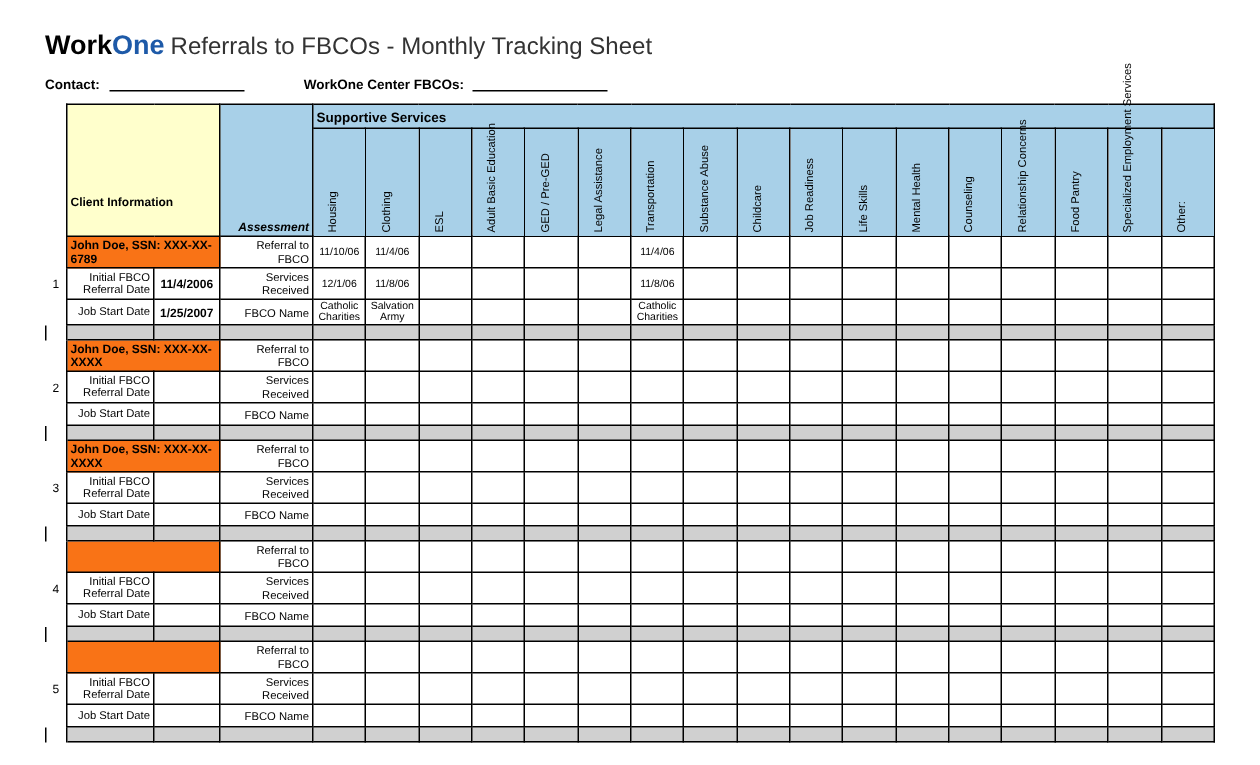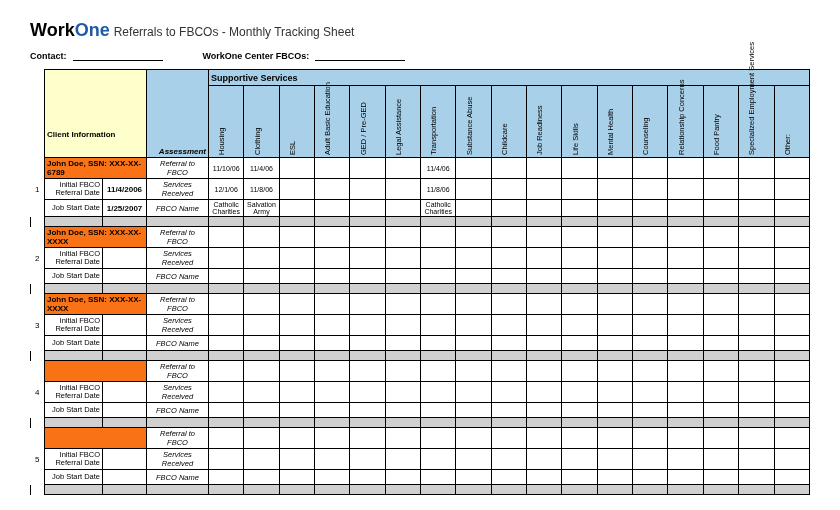--- a/index.html
+++ b/index.html
@@ -1,36 +1,36 @@
 <!DOCTYPE html>
 <html><head>
 <meta charset="utf-8">
 <style>
 *{box-sizing:border-box;margin:0;padding:0}
 body{font-family:Arial,sans-serif;background:#fff;font-size:9px;padding:20px 30px}
 .header{display:flex;align-items:baseline;gap:4px;margin-bottom:10px}
 .logo{font-size:18px;font-weight:bold}
 .logo .w{color:#000}.logo .o{color:#1e5aa8}
-.title{font-size:12px;color:#333}
+.title{font-size:16px;color:#333}
 .meta{display:flex;gap:40px;margin-bottom:8px;font-size:9px}
 .meta-item{display:flex;align-items:flex-end}
 .meta-label{font-weight:bold;margin-right:6px}
 .meta-val{border-bottom:1px solid #000;min-width:90px;padding:0 4px;text-align:center}
 table{border-collapse:collapse;width:100%;table-layout:fixed}
 td,th{border:1px solid #000;padding:1px 2px;font-size:8px;vertical-align:middle}
 .super-header{background:#a8d0e8;font-weight:bold;font-size:9px;height:16px}
 .client-info-h{background:#ffffcc;font-weight:bold;vertical-align:bottom;padding-bottom:18px;width:100px}
 .assess-h{background:#a8d0e8;font-style:italic;font-weight:bold;text-align:right;vertical-align:bottom;width:62px}
 .vh{background:#a8d0e8;height:72px;position:relative;width:26px}
 .vh span{position:absolute;bottom:2px;left:50%;transform-origin:left bottom;transform:rotate(-90deg);white-space:nowrap;font-size:7.5px}
 .rownum{border:none;width:14px;text-align:center;font-size:8px}
 .client-name{font-weight:bold;background:#f97316;height:15px}
 .label-cell{text-align:right;font-size:7.5px;line-height:1.1;height:15px}
 .date-cell{font-weight:bold;text-align:center}
-.assess-cell{font-style:italic;text-align:center;font-size:7.5px}
+.assess-cell{text-align:right;font-size:7.5px}
 .data-cell{text-align:center;font-size:7px;height:15px}
 .gray-row td{background:#d0d0d0;height:10px;border-left:1px solid #000;border-right:1px solid #000}
 .noborder{border:none}
 </style>
 </head>
 <body>
 
 <div class="header">
   <span class="logo"><span class="w">Work</span><span class="o">One</span></span>
   <span class="title">Referrals to FBCOs - Monthly Tracking Sheet</span>

